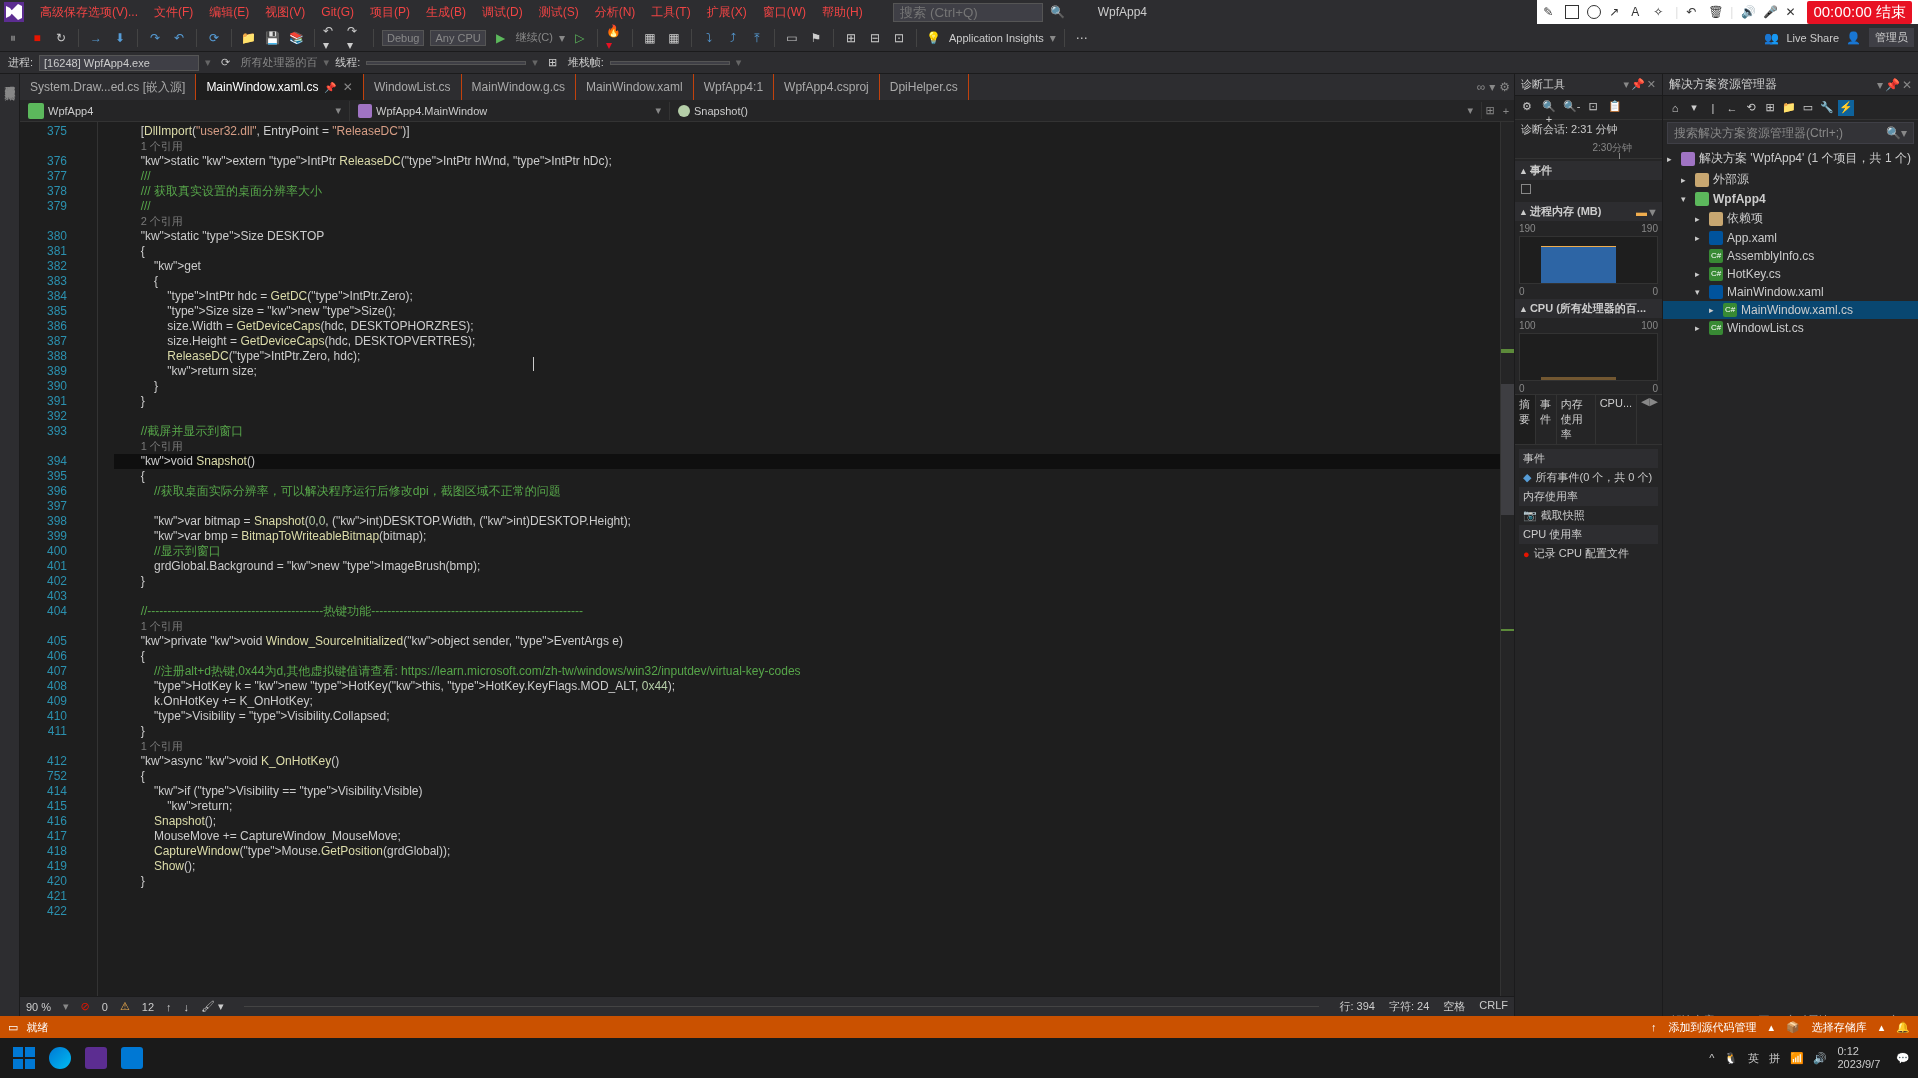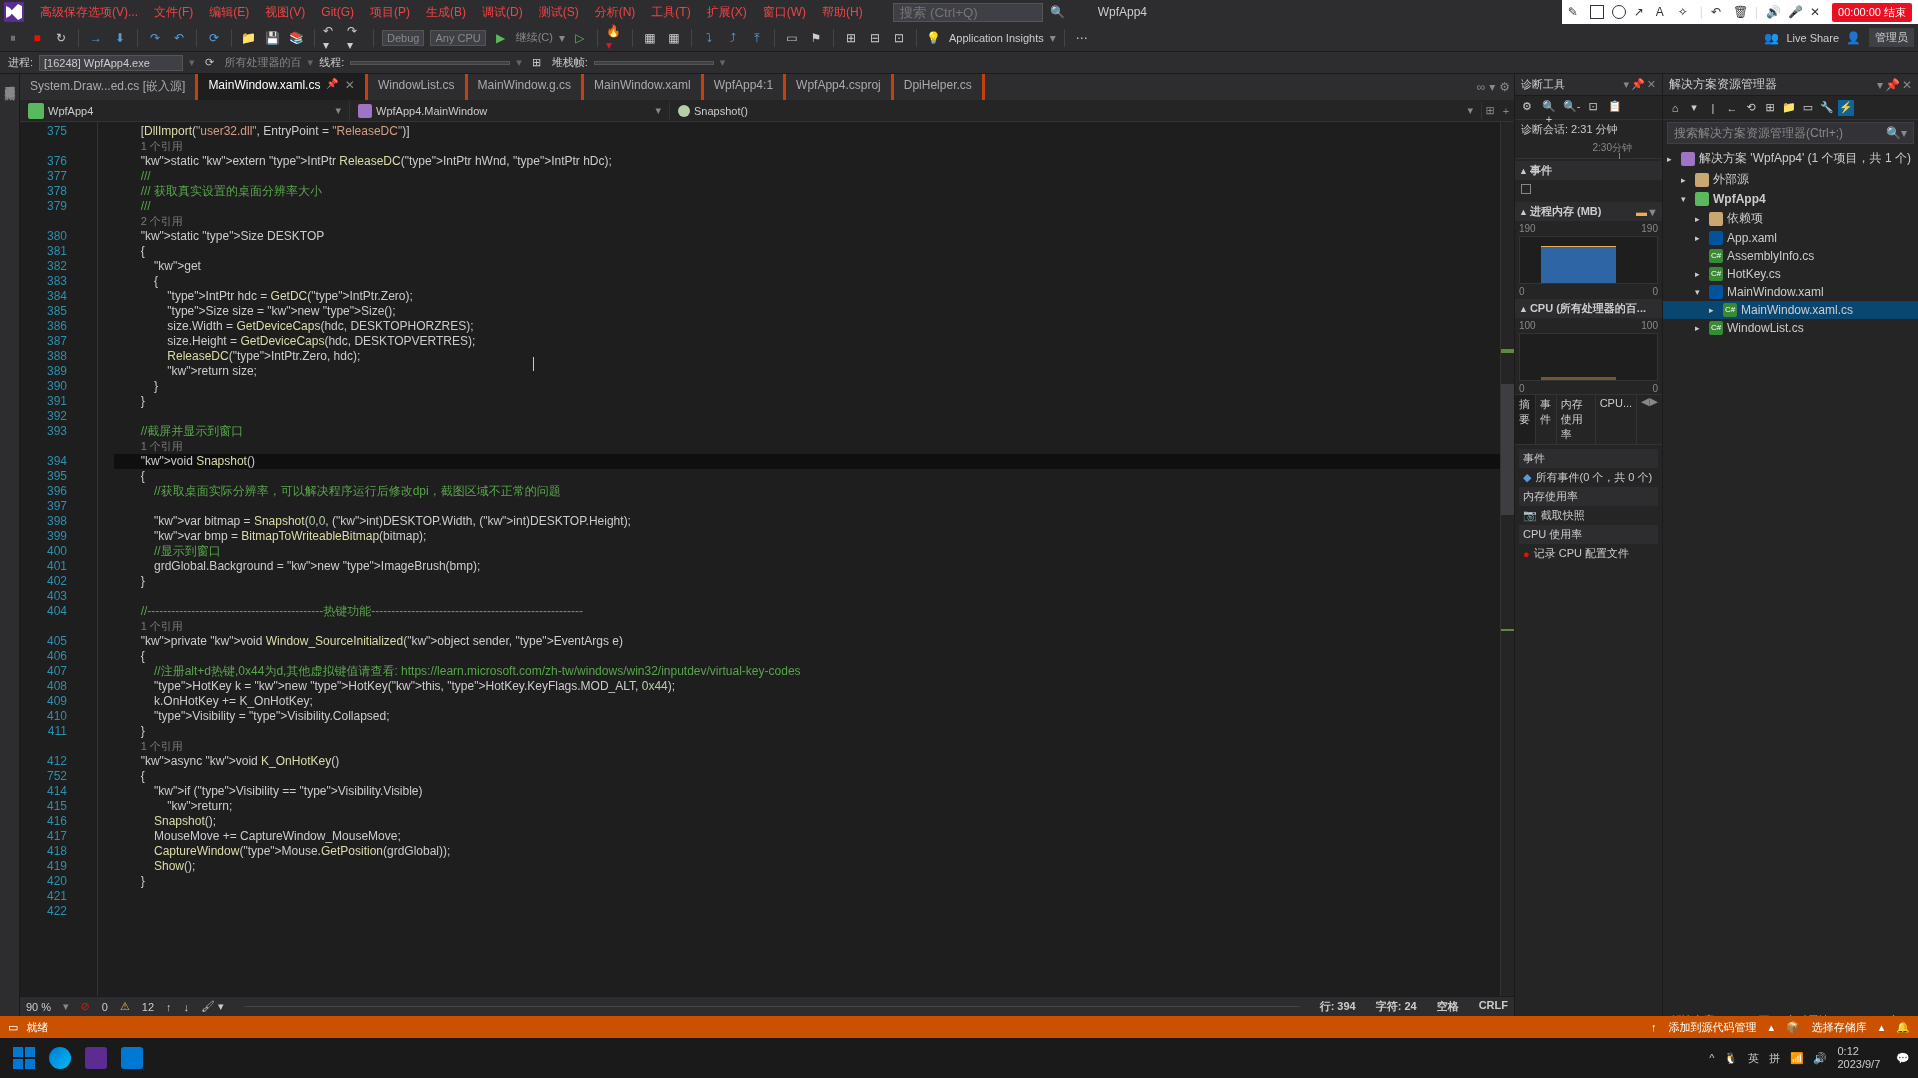--- a/index.html
+++ b/index.html
@@ -1,21 +1,21 @@
 <!DOCTYPE html>
 <html><head>
 <meta charset="utf-8">
 <style>
 * { margin: 0; padding: 0; box-sizing: border-box; font-family: 'Segoe UI', 'Microsoft YaHei', sans-serif; }
 body { background: #2d2d30; color: #ccc; font-size: 12px; overflow: hidden; width: 1918px; height: 1078px; position: relative; }
 
 
 .recorder-bar { position: absolute; top: 0; right: 0; height: 24px; display: flex; align-items: center; gap: 8px; padding: 0 6px; background: #fff; z-index: 100; }
 .rec-icon { width: 14px; height: 14px; display: inline-block; }
-.rec-end { background: #e81123; color: #fff; padding: 2px 6px; font-size: 11px; border-radius: 2px; }
+.rec-end { background: #e81123; color: #fff; padding: 2px 6px; font-size: 15px; border-radius: 2px; }
 
 
 .menubar { height: 24px; background: #2d2d30; display: flex; align-items: center; padding: 0 4px; gap: 2px; }
 .menubar .logo { width: 20px; height: 20px; background: #5c2d91; margin-right: 6px; }
 .menubar .menu-item { padding: 2px 8px; cursor: pointer; color: #ef4444; }
 .menubar .search-box { background: #3f3f46; border: 1px solid #555; padding: 1px 6px; width: 150px; margin-left: 20px; }
 .menubar .app-title { color: #ccc; margin-left: 30px; }
 
 
 .toolbar { height: 28px; background: #2d2d30; border-bottom: 1px solid #1b1b1c; display: flex; align-items: center; padding: 0 4px; gap: 6px; }
@@ -30,21 +30,21 @@
 .process-bar { height: 22px; background: #2d2d30; border-bottom: 1px solid #1b1b1c; display: flex; align-items: center; padding: 0 8px; gap: 6px; font-size: 11px; }
 .process-bar select, .process-bar .inp { background: #3f3f46; border: 1px solid #555; color: #ccc; padding: 1px 4px; font-size: 11px; }
 
 
 .main-area { position: absolute; top: 74px; left: 0; right: 0; bottom: 40px; display: flex; }
 .left-tool-rail { width: 20px; background: #2d2d30; border-right: 1px solid #1b1b1c; writing-mode: vertical-lr; padding: 4px 2px; font-size: 11px; color: #888; }
 
 
 .editor-col { flex: 1; display: flex; flex-direction: column; background: #1e1e1e; }
 .doc-tabs { height: 26px; background: #2d2d30; display: flex; align-items: stretch; overflow: hidden; }
-.doc-tab { padding: 4px 10px; font-size: 12px; color: #aaa; border-right: 3px solid #c2410c; cursor: pointer; display: flex; gap: 6px; white-space: nowrap; }
+.doc-tab { padding: 4px 10px; font-size: 12px; color: #aaa; border-right: 1px solid #c2410c; cursor: pointer; display: flex; align-items: center; gap: 6px; white-space: nowrap; }
 .doc-tab.active { background: #1e1e1e; color: #fff; }
 .doc-tab .close { color: #888; }
 .doc-tab .pin { color: #888; font-size: 10px; }
 .doc-tabs-right { margin-left: auto; display: flex; align-items: center; gap: 4px; padding-right: 4px; color: #888; }
 
 .nav-bar { height: 22px; background: #252526; border-bottom: 1px solid #333; display: flex; align-items: center; font-size: 11px; }
 .nav-seg { flex: 1; padding: 2px 8px; border-right: 1px solid #333; display: flex; align-items: center; gap: 4px; }
 .nav-icon { width: 14px; height: 14px; background: #a074c4; border-radius: 2px; display: inline-block; }
 .nav-method-icon { width: 12px; height: 12px; background: #b5cea8; border-radius: 50%; }
 .nav-right-btn { width: 16px; color: #888; text-align: center; }
@@ -58,21 +58,21 @@
 .str { color: #d69d85; }
 .num { color: #b5cea8; }
 .cmt { color: #57a64a; }
 .ref { color: #7a7a7a; font-size: 11px; }
 .method { color: #dcdcaa; }
 
 .scroll-map { width: 14px; background: #252526; border-left: 1px solid #333; position: relative; }
 .scroll-thumb { position: absolute; width: 100%; background: #3e3e42; }
 
 .editor-status { height: 20px; background: #2d2d30; border-top: 1px solid #1b1b1c; display: flex; align-items: center; padding: 0 6px; font-size: 11px; gap: 12px; }
-.editor-status .right { margin-left: auto; display: flex; gap: 20px; font-weight: bold; }
+.editor-status .right { margin-left: auto; display: flex; gap: 14px; }
 .err-icon { color: #e51400; }
 .warn-icon { color: #f0ad4e; }
 
 
 .diag-panel { width: 148px; background: #252526; border-left: 1px solid #1b1b1c; display: flex; flex-direction: column; font-size: 11px; }
 .panel-header { height: 22px; background: #2d2d30; display: flex; align-items: center; padding: 0 6px; justify-content: space-between; border-bottom: 1px solid #1b1b1c; }
 .panel-header .ctrls { display: flex; gap: 2px; color: #888; }
 .diag-tools { height: 24px; display: flex; align-items: center; gap: 6px; padding: 0 4px; border-bottom: 1px solid #333; }
 .diag-tools span { width: 16px; height: 16px; display: inline-block; color: #ccc; text-align: center; }
 .diag-session { padding: 2px 6px; font-size: 11px; }
@@ -208,21 +208,21 @@
   <span class="tb-btn">⋯</span>
   <span style="margin-left:auto"></span>
   <span class="tb-btn">👥</span>
   <span style="font-size:11px">Live Share</span>
   <span class="tb-btn">👤</span>
   <span style="font-size:11px;background:#3f3f46;padding:2px 6px">管理员</span>
 </div>
 
 <div class="process-bar">
   <span>进程:</span>
-  <span class="inp" style="width:144px">[16248] WpfApp4.exe</span>
+  <span class="inp" style="width:160px">[16248] WpfApp4.exe</span>
   <span style="color:#666">▾</span>
   <span class="tb-btn">⟳</span>
   <span style="color:#888">所有处理器的百</span>
   <span style="color:#666">▾</span>
   <span>线程:</span>
   <span class="inp" style="width:160px"></span>
   <span style="color:#666">▾</span>
   <span class="tb-btn">⊞</span>
   <span>堆栈帧:</span>
   <span class="inp" style="width:120px"></span>

